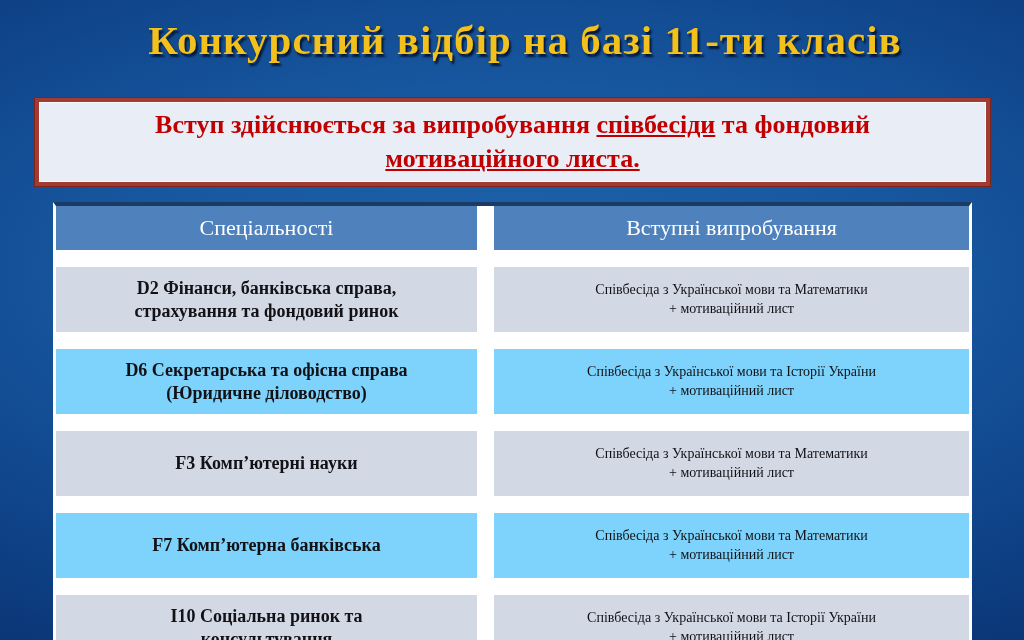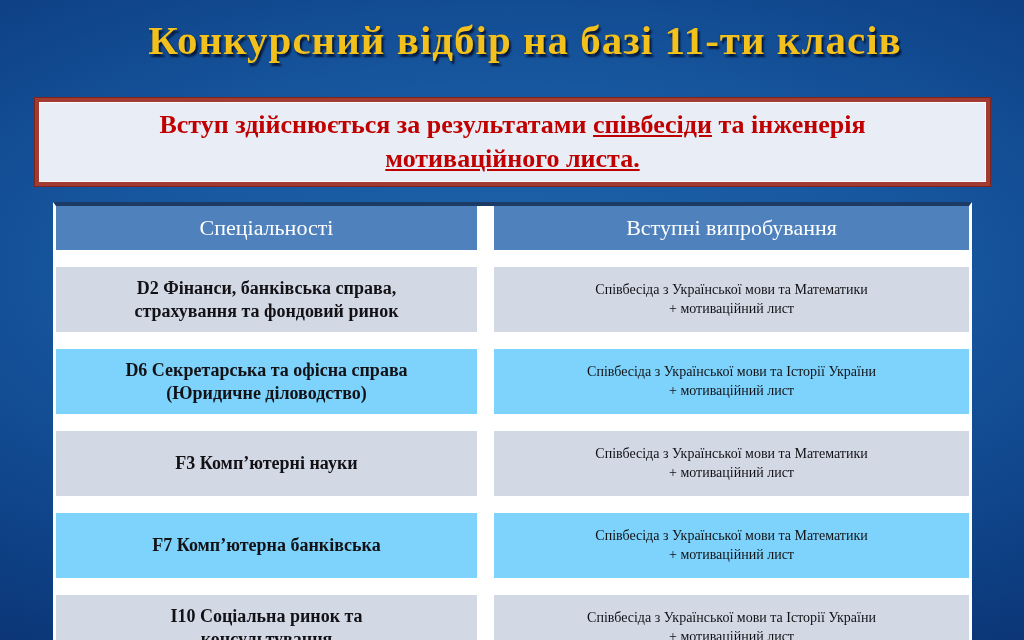--- a/index.html
+++ b/index.html
@@ -70,21 +70,21 @@
 </style>
 </head>
 <body>
 
 <div class="slide">
 
   <div class="slide-title">Конкурсний відбір на базі 11-ти класів</div>
 
   <div class="notice-box">
     <div class="notice-text">
-      <span>Вступ здійснюється за результатами </span><span class="u">співбесіди</span><span> та інженерія</span><br>
+      <span>Вступ здійснюється за випробування </span><span class="u">співбесіди</span><span> та фондовий</span><br>
       <span class="u">мотиваційного листа.</span>
     </div>
   </div>
 
   <div class="spec-table">
 
     <div class="cell head-cell">Спеціальності</div>
     <div class="cell head-cell">Вступні випробування</div>
 
     <div class="cell row-cell band-a spec-cell">D2 Фінанси, банківська справа,

